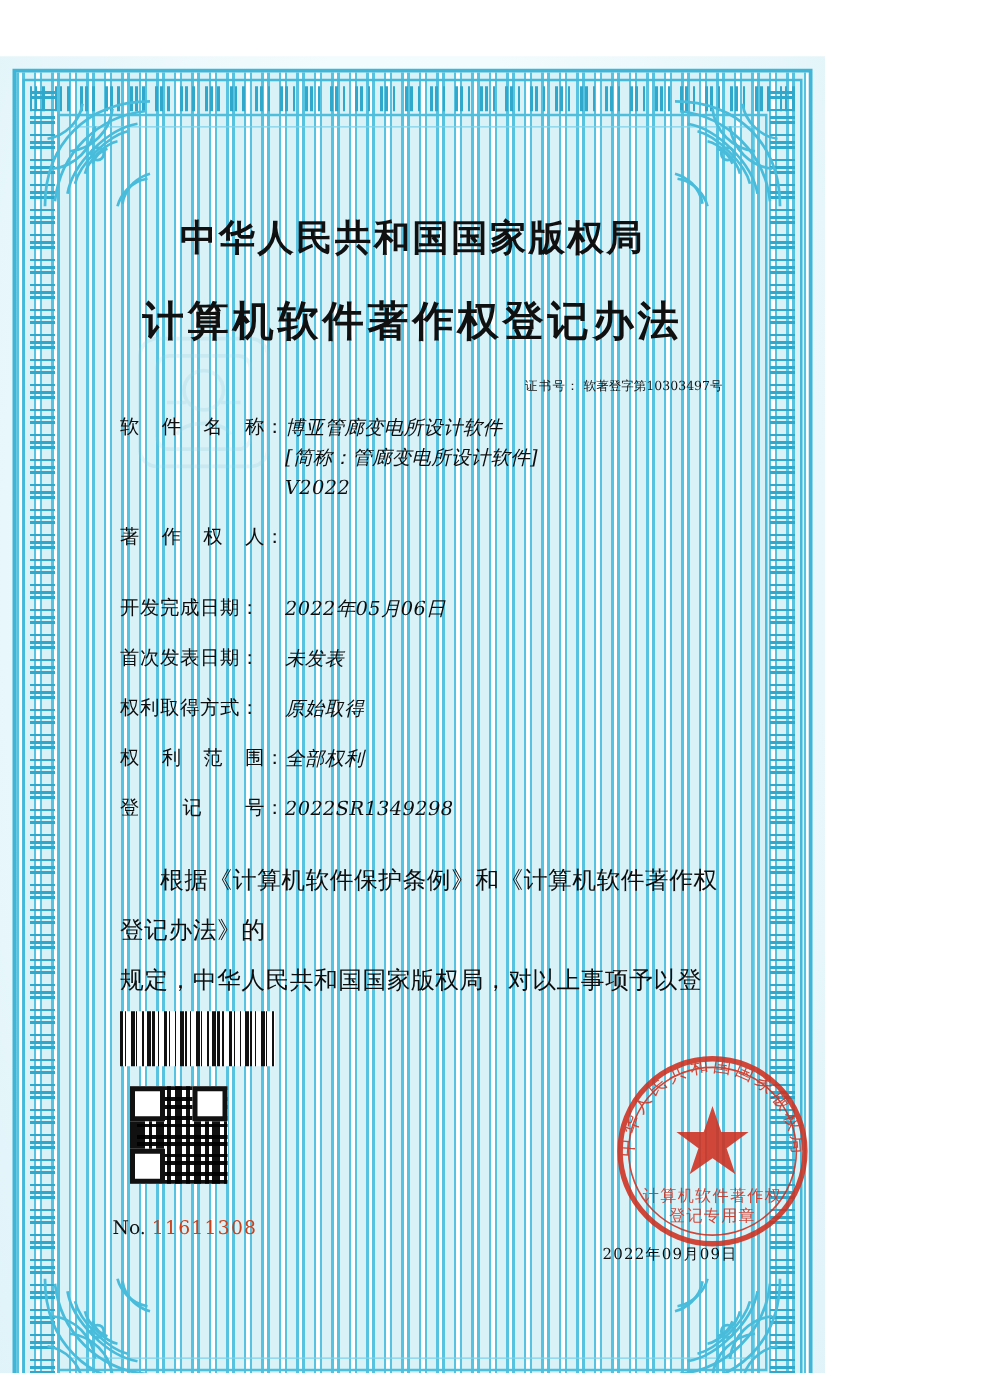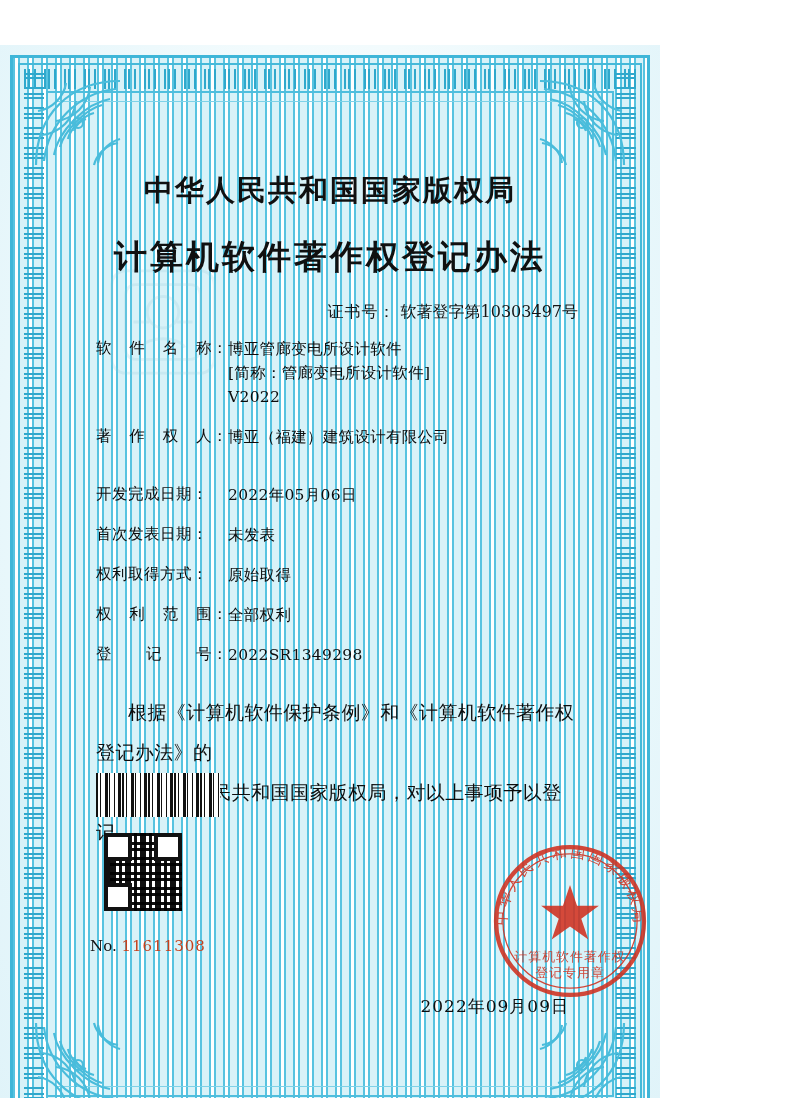--- a/index.html
+++ b/index.html
@@ -111,21 +111,21 @@
     margin-top: 52px;
   }
   .title-sub {
     font-size: 33px;
     margin-top: 24px;
     letter-spacing: 3px;
   }
   .cert-no {
     margin-top: 22px;
     text-align: right;
-    font-size: 16px;
+    font-size: 10px;
     color: #151515;
     font-family: "DejaVu Serif", "Liberation Serif", serif;
     padding-right: 12px;
   }
   .cert-no .lbl { letter-spacing: 1px; }
 
   .fields {
     margin-top: 14px;
     padding-left: 26px;
     font-family: "DejaVu Serif", "Liberation Serif", serif;
@@ -144,40 +144,41 @@
     letter-spacing: 0.5px;
   }
   .flabel.spaced {
     display: flex;
     justify-content: space-between;
   }
   .fvalue {
     font-size: 15.5px;
     line-height: 1.55;
     letter-spacing: 0.3px;
+    font-style: italic;
   }
   .fvalue .line { display: block; }
   .gap-big { height: 18px; }
 
   .statement {
     margin-top: 26px;
     padding: 0 14px 0 26px;
     font-family: "DejaVu Serif", "Liberation Serif", serif;
     font-size: 19px;
     line-height: 2.1;
     color: #0d0d0d;
     letter-spacing: 0.4px;
   }
   .statement .indent { text-indent: 32px; display: block; }
 
   
   .codes {
     position: absolute;
     left: 90px;
-    top: 728px;
+    top: 764px;
     width: 230px;
   }
   .barcode {
     height: 44px;
     width: 124px;
     margin-left: 6px;
     background:
       repeating-linear-gradient(90deg,
         #111 0 2px, #fff 2px 4px, #111 4px 5px, #fff 5px 9px,
         #111 9px 12px, #fff 12px 13px, #111 13px 14px, #fff 14px 18px,
@@ -229,24 +230,24 @@
   .seal {
     position: absolute;
     left: 484px;
     top: 790px;
     width: 172px;
     height: 172px;
     opacity: 0.88;
   }
   .issue-date {
     position: absolute;
-    right: 91px;
+    right: 70px;
     top: 950px;
     font-family: "DejaVu Serif", "Liberation Serif", serif;
-    font-size: 17px;
+    font-size: 12px;
     color: #0d0d0d;
     letter-spacing: 1px;
   }
 </style>
 </head>
 <body>
 
 <div class="page">
 
   <div class="border-outer"></div>
@@ -369,23 +370,20 @@
         </div>
       </div>
 
       <div class="frow">
         <div class="flabel spaced">
           <span>著</span>
             <span>作</span>
             <span>权</span>
             <span>人：</span>
         </div>
-        <div class="fvalue">
-          <span class="line">博亚（福建）建筑设计有限公司</span>
-        </div>
       </div>
 
       <div class="gap-big"></div>
 
       <div class="frow">
         <div class="flabel">
           <span>开发完成日期</span><span>：</span>
         </div>
         <div class="fvalue">2022年05月06日</div>
       </div>

